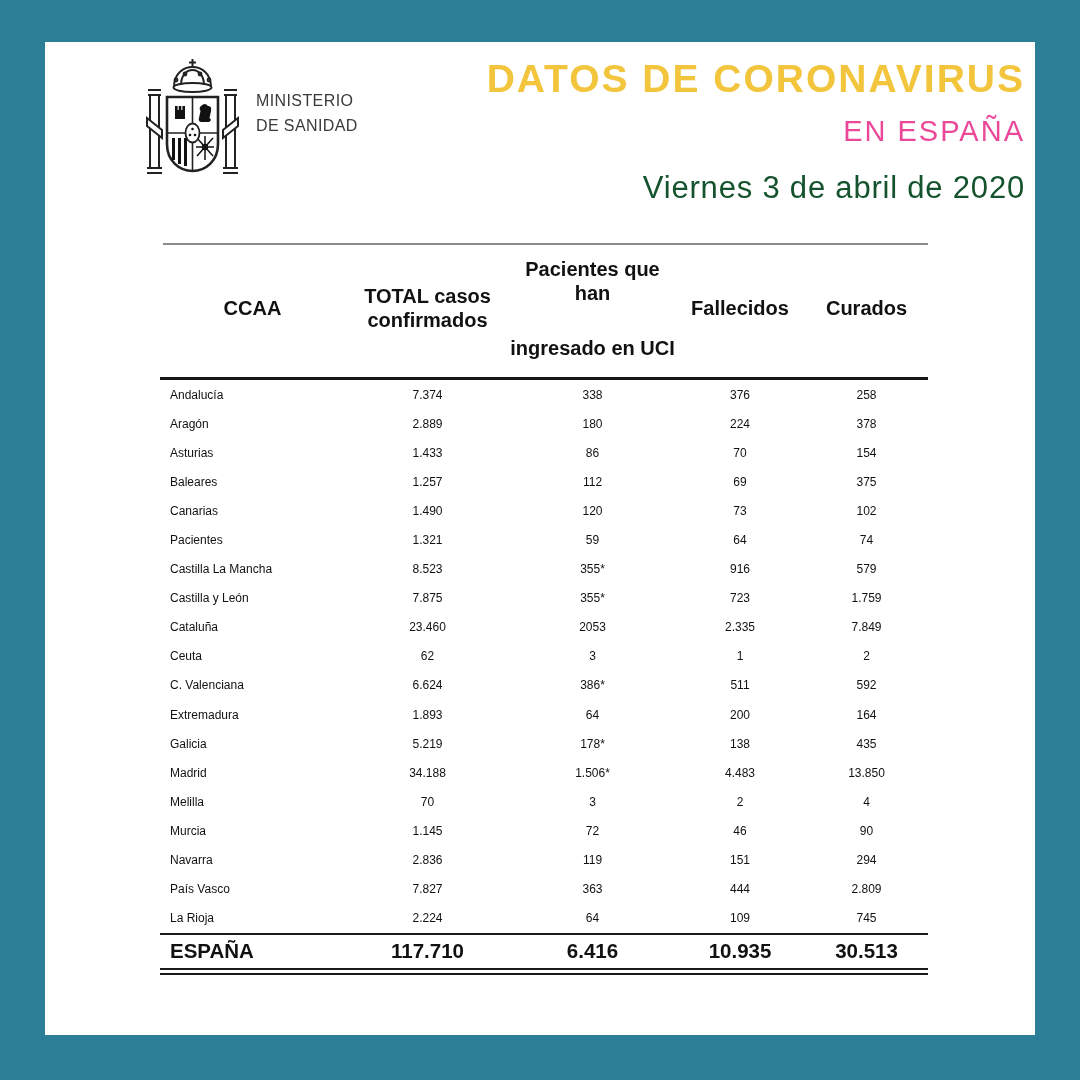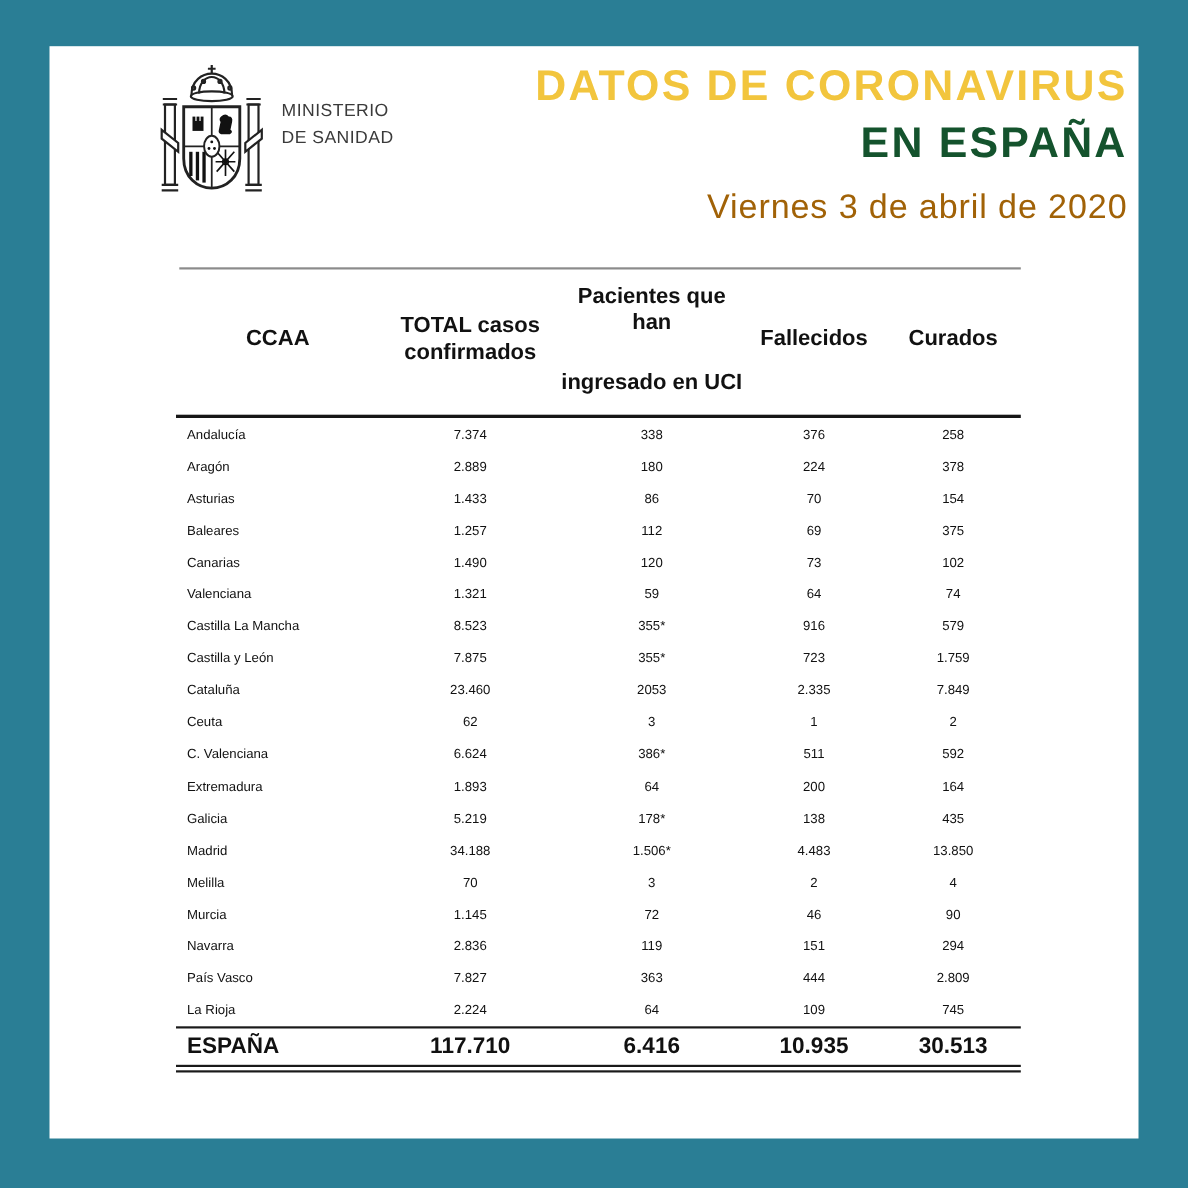--- a/index.html
+++ b/index.html
@@ -18,26 +18,26 @@
   .ministry{
     margin-left:16px;margin-top:30px;
     font-size:16px;line-height:25px;letter-spacing:0.4px;color:#3a3a3a;
   }
   .titleblock{position:absolute;left:285px;top:12px;width:695px;text-align:right;}
   .t1{
     font-size:39px;line-height:50px;font-weight:bold;letter-spacing:2px;
     color:#f2c53d;
   }
   .t2{
-    font-size:39px;line-height:46px;font-weight:bold;letter-spacing:2px;
-    color:#14532d;margin-top:4px;
+    font-size:29px;line-height:46px;font-weight:normal;letter-spacing:2px;
+    color:#ec4899;margin-top:4px;
   }
   .date{
     font-size:31px;line-height:40px;font-weight:normal;letter-spacing:0.8px;
-    color:#a16207;margin-top:14px;
+    color:#14532d;margin-top:14px;
   }
   .rule{
     position:absolute;left:118px;top:201px;width:765px;height:2px;
     background:#8b8b8b;
   }
   
   .table{
     position:absolute;left:115px;top:233px;width:768px;
     color:#111;
   }
@@ -201,21 +201,21 @@
           <div class="cell c4">375</div>
         </div>
         <div class="row">
           <div class="cell c0 name">Canarias</div>
           <div class="cell c1">1.490</div>
           <div class="cell c2">120</div>
           <div class="cell c3">73</div>
           <div class="cell c4">102</div>
         </div>
         <div class="row">
-          <div class="cell c0 name">Valenciana</div>
+          <div class="cell c0 name">Pacientes</div>
           <div class="cell c1">1.321</div>
           <div class="cell c2">59</div>
           <div class="cell c3">64</div>
           <div class="cell c4">74</div>
         </div>
         <div class="row">
           <div class="cell c0 name">Castilla La Mancha</div>
           <div class="cell c1">8.523</div>
           <div class="cell c2">355*</div>
           <div class="cell c3">916</div>

